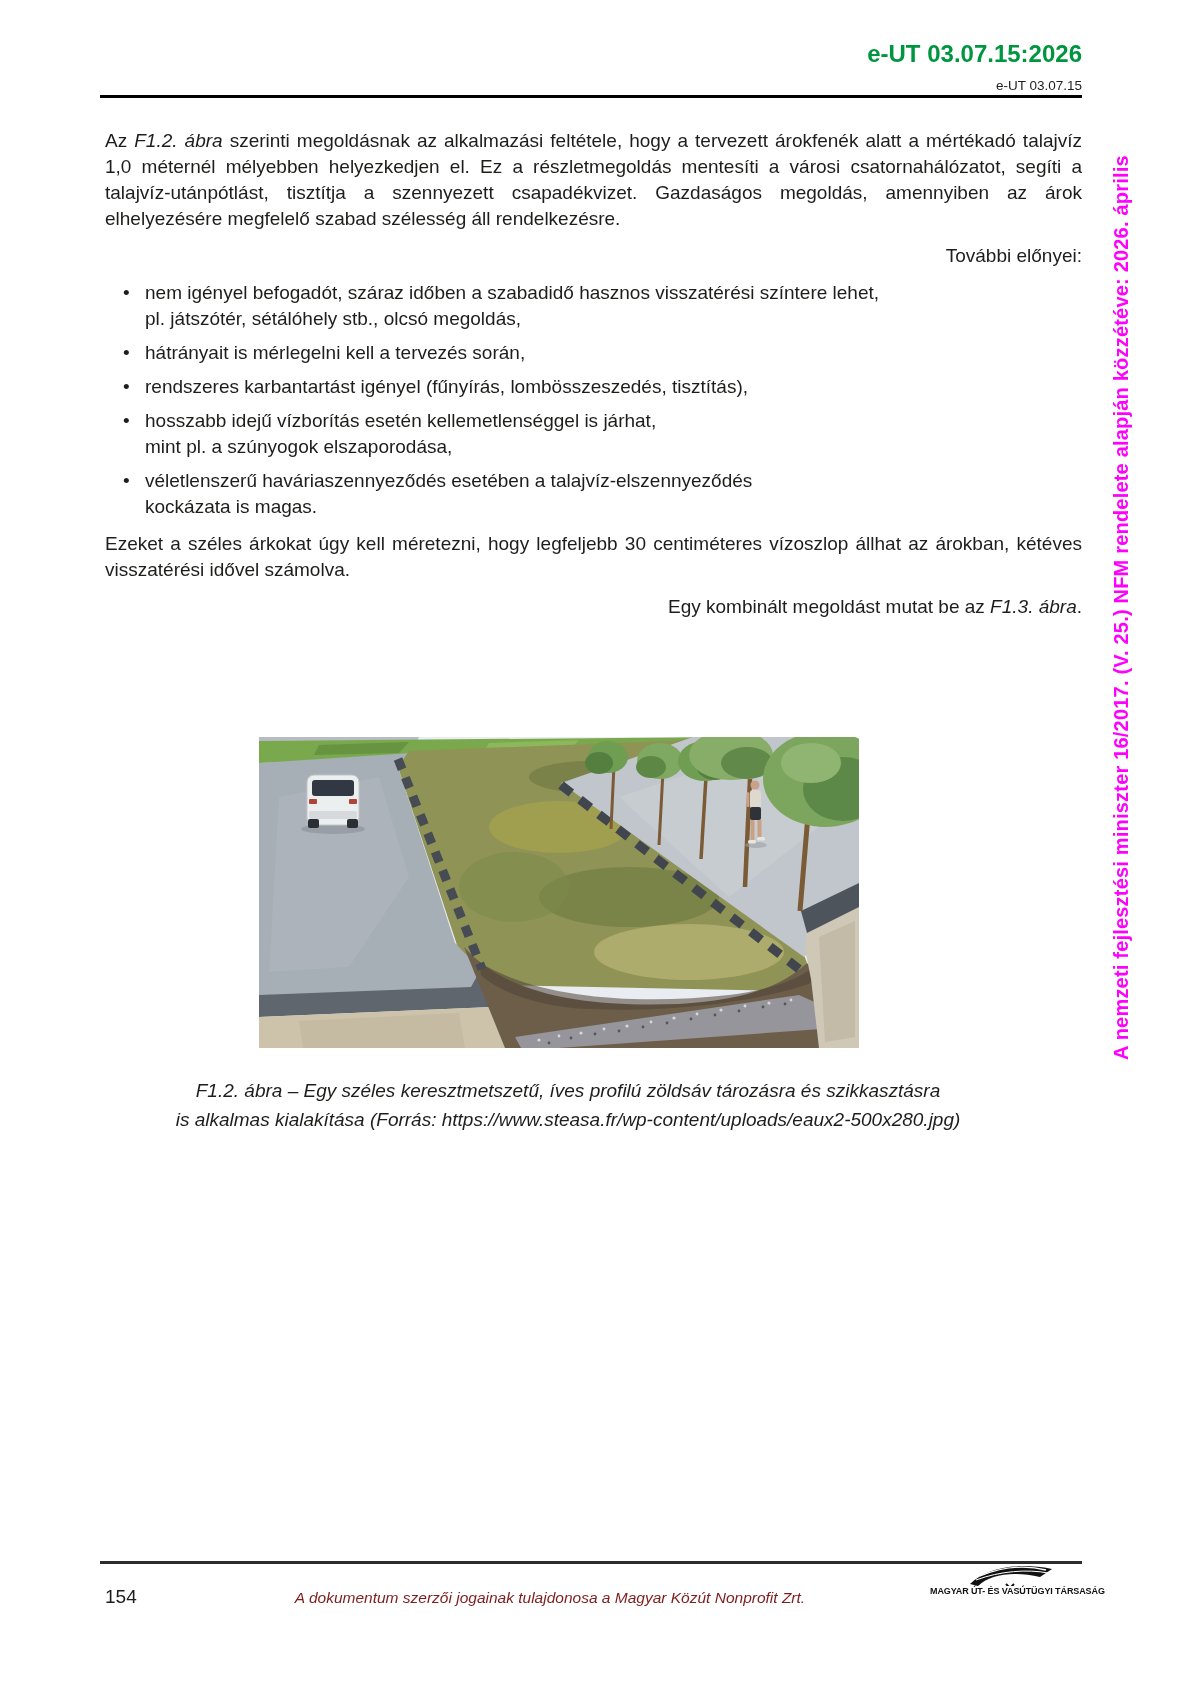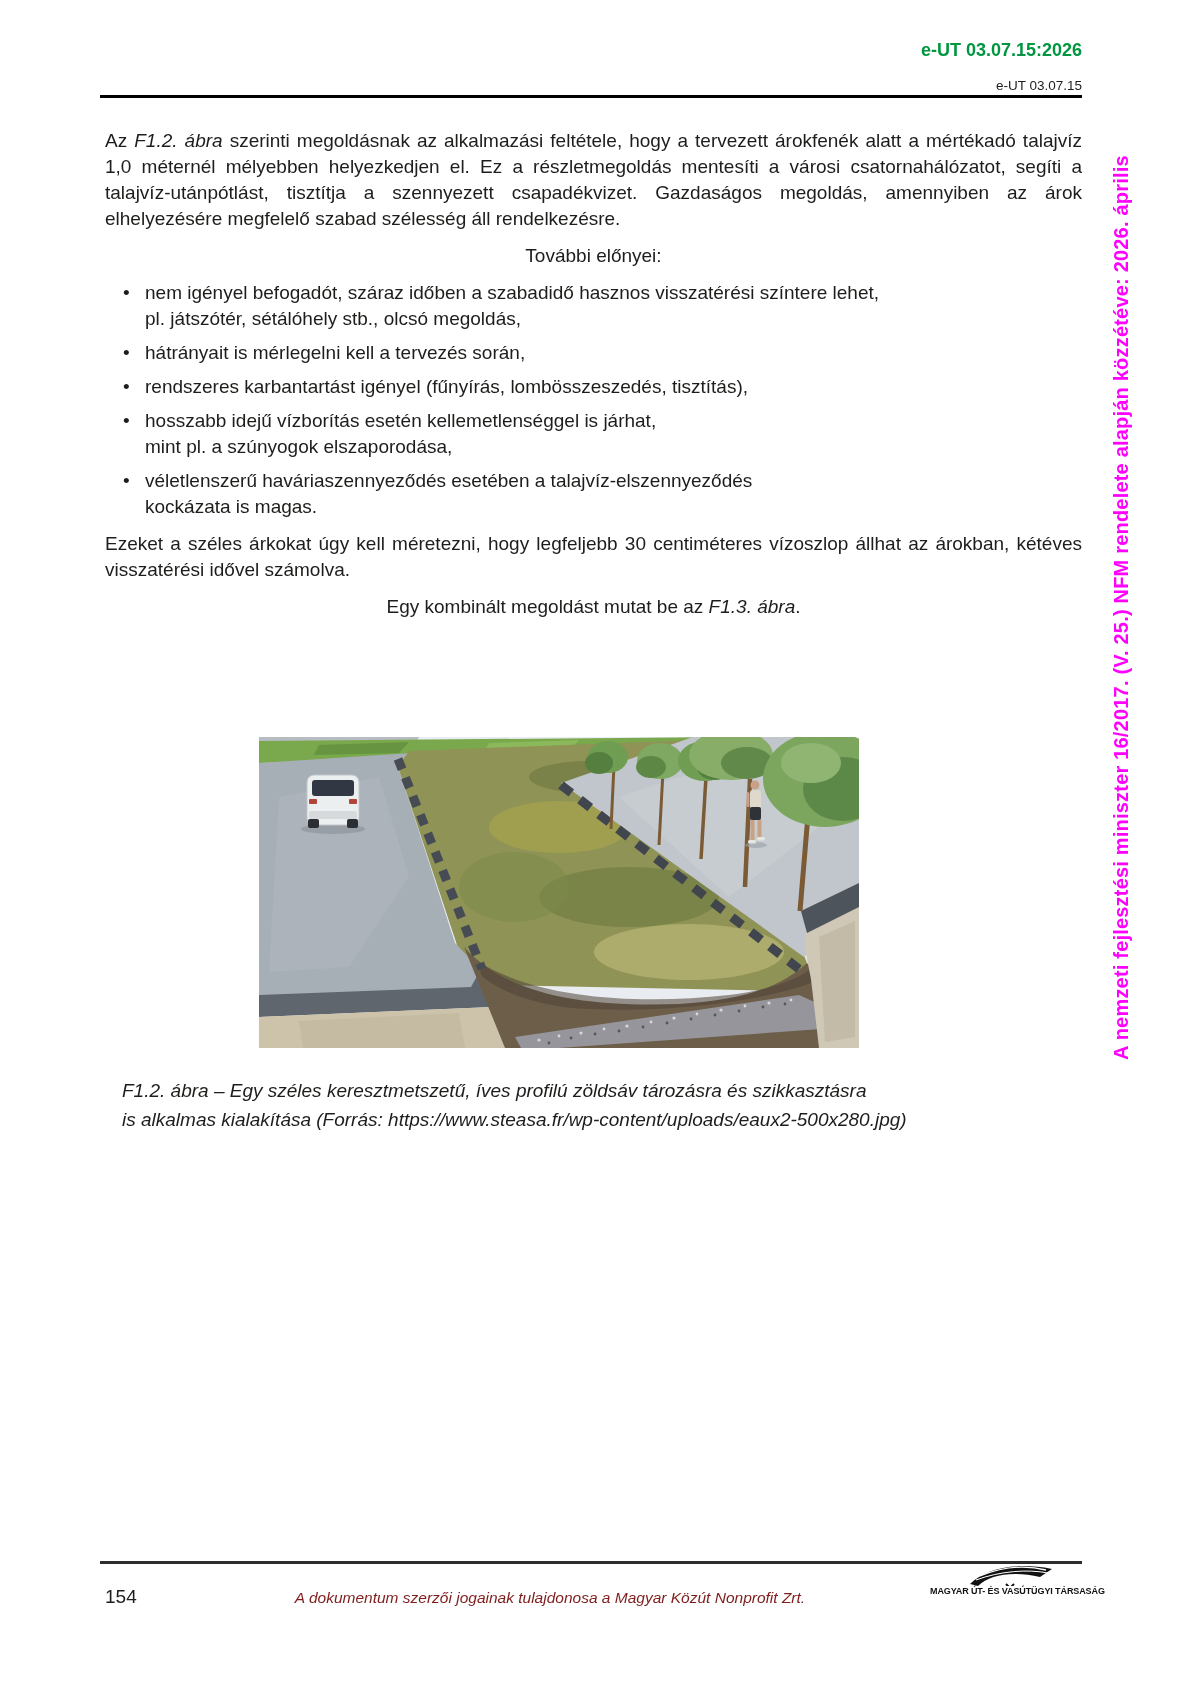--- a/index.html
+++ b/index.html
@@ -8,21 +8,21 @@
     position:relative;
     width:1190px; height:1684px;
     background:#ffffff;
     font-family:"Liberation Sans", sans-serif;
     color:#1d1d1b;
     overflow:hidden;
   }
   
   .hdr-code-full {
     position:absolute; top:40px; right:108px;
-    font-size:18px; font-weight:bold; color:#009640;
+    font-size:24px; font-weight:bold; color:#009640;
   }
   .hdr-code-short {
     position:absolute; top:78px; right:108px;
     font-size:13.5px; color:#1d1d1b;
   }
   .hdr-rule {
     position:absolute; top:95px; left:100px; width:982px; height:3px;
     background:#000;
   }
   
@@ -32,39 +32,39 @@
     font-size:20px; font-weight:bold; color:#ff00ff;
     white-space:nowrap; letter-spacing:0.2px;
     display:flex; align-items:center;
   }
   
   .content {
     position:absolute; top:128px; left:105px; width:977px;
     font-size:19px; line-height:26px;
   }
   .content p { text-align:justify; margin:0 0 11px 0; }
-  .content p.noj { text-align:center; }
+  .content p.noj { text-align:right; }
   ul.adv { list-style:none; margin:0 0 11px 0; }
   ul.adv li {
     position:relative; padding-left:40px; margin:0 0 8px 0;
     text-align:left; white-space:pre-line;
   }
   ul.adv li .bullet {
     position:absolute; left:18px; top:0; font-size:19px;
   }
   .ref-it { font-style:italic; }
   
   .photo {
     position:absolute; top:737px; left:259px; width:600px; height:311px;
   }
   .photo svg { display:block; width:100%; height:100%; }
   .caption {
-    position:absolute; top:1076px; left:122px; width:940px;
+    position:absolute; top:1076px; left:98px; width:940px;
     font-size:19px; line-height:29px; font-style:italic;
-    white-space:pre-line; text-align:left;
+    white-space:pre-line; text-align:center;
   }
   
   .ftr-rule {
     position:absolute; top:1561px; left:100px; width:982px; height:3px;
     background:#2d2d2d;
   }
   .page-num {
     position:absolute; top:1586px; left:105px; font-size:19px;
   }
   .copyright {

